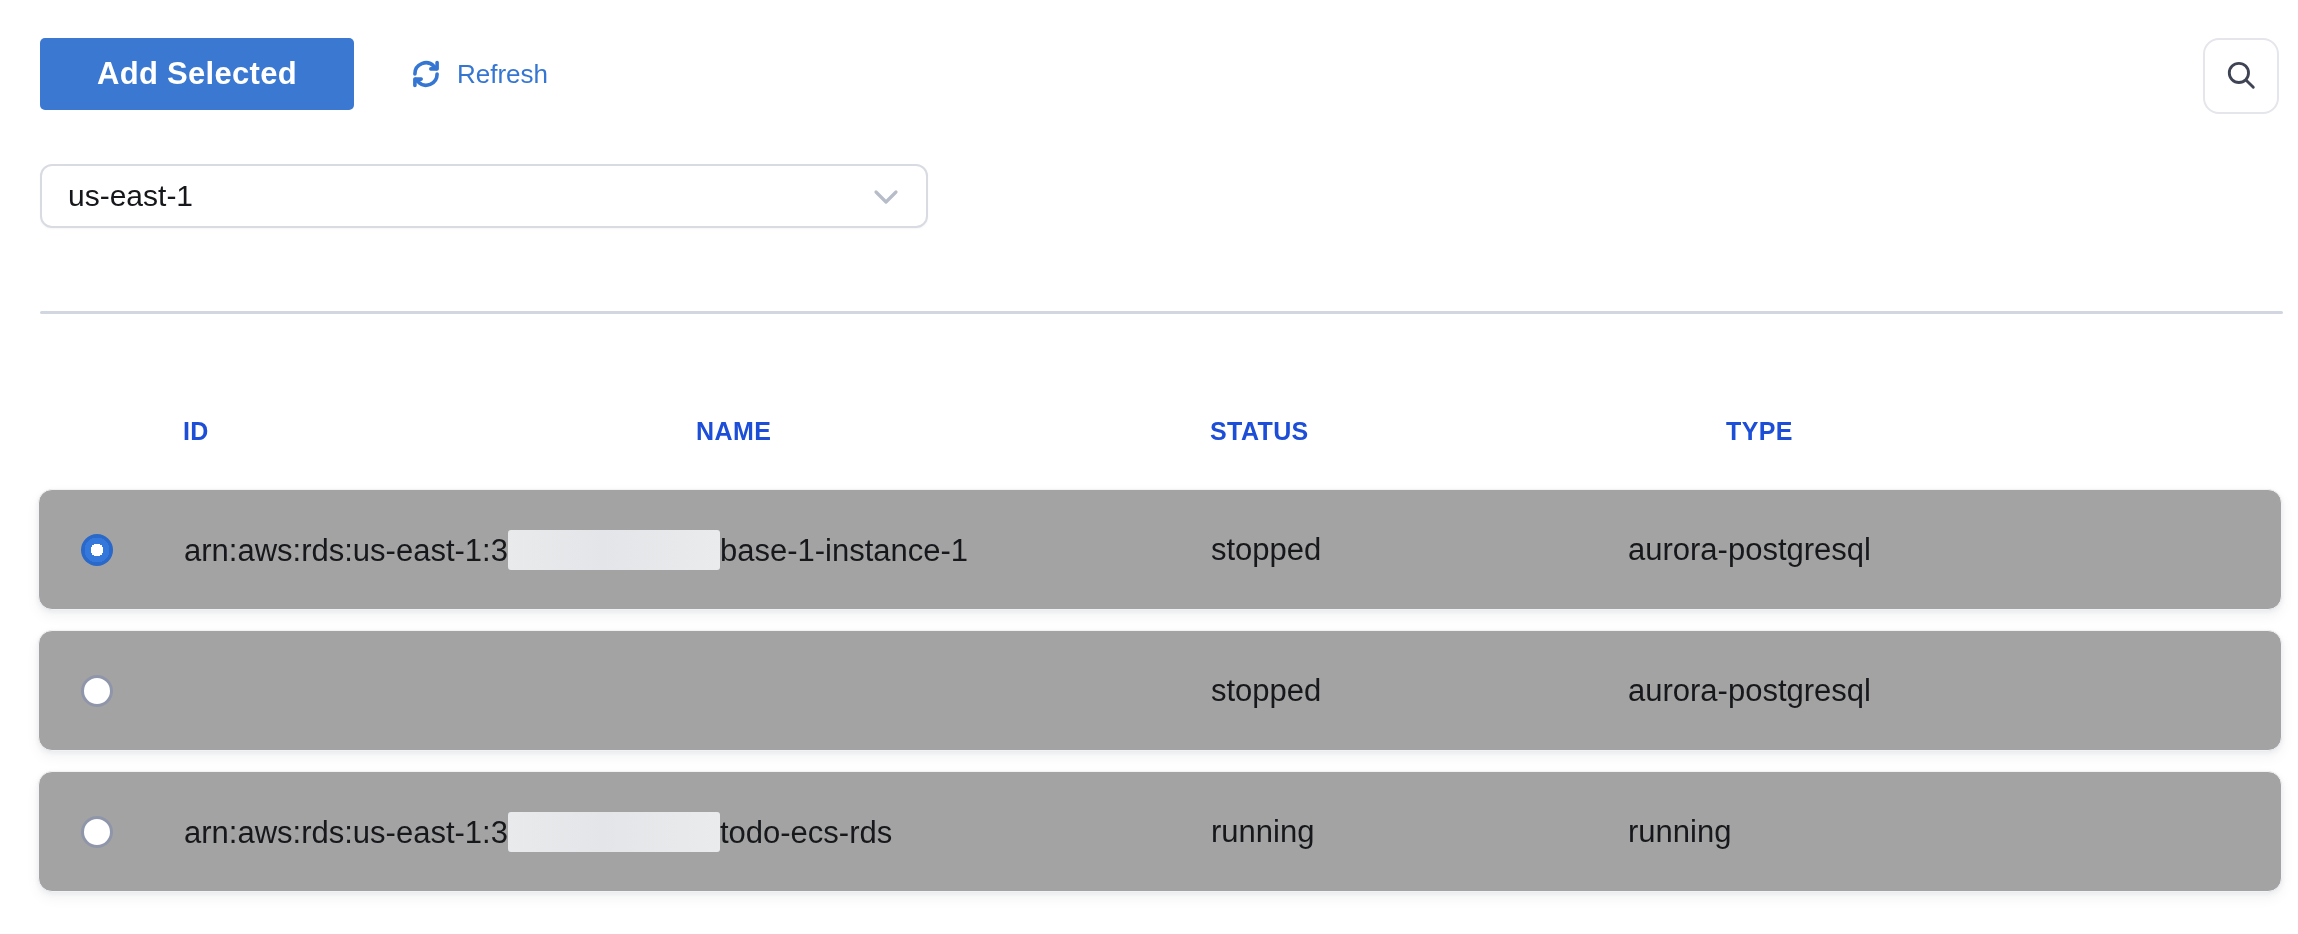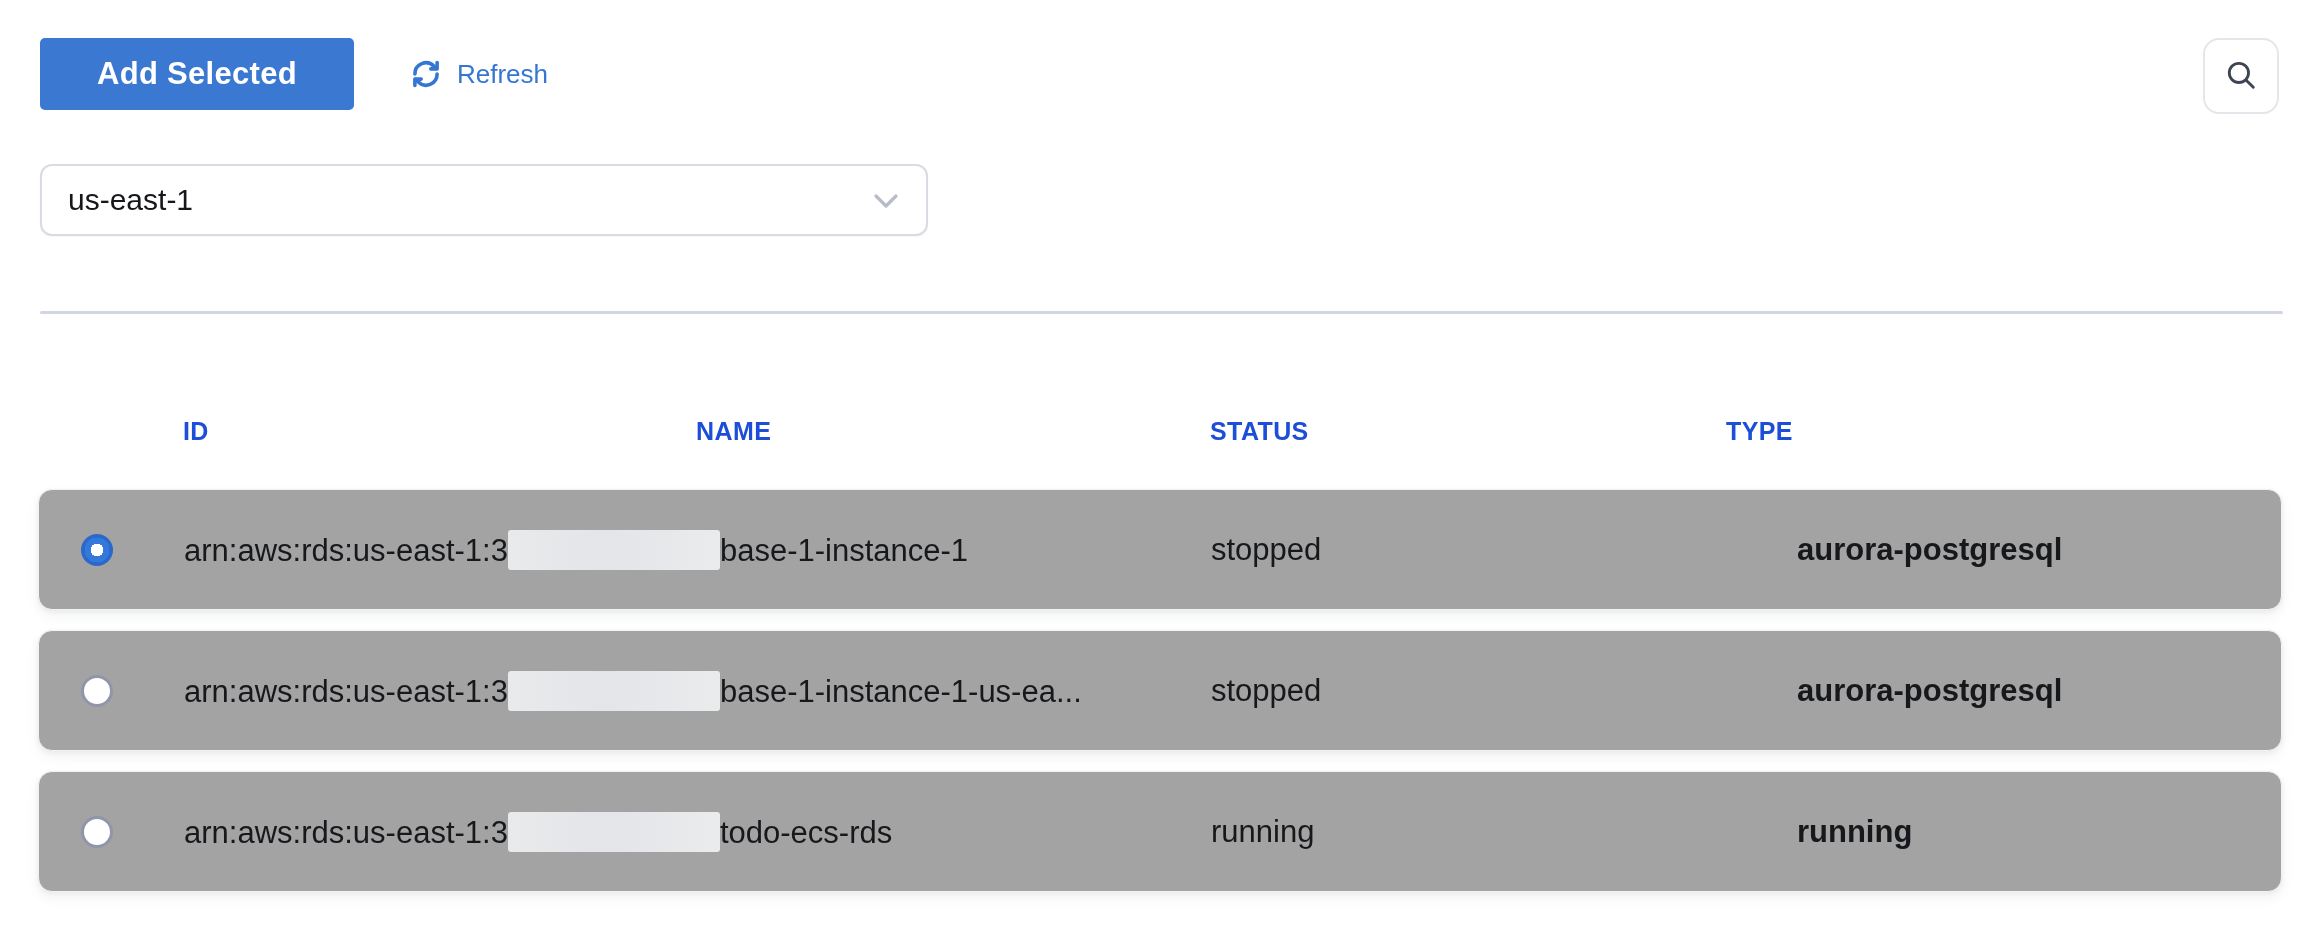--- a/index.html
+++ b/index.html
@@ -53,21 +53,21 @@
     display: flex;
     align-items: center;
     justify-content: center;
     cursor: pointer;
   }
 
   
   .region-select {
     position: absolute;
     left: 40px; top: 164px;
-    width: 888px; height: 72px;
+    width: 888px; height: 64px;
     background: #ffffff;
     border: 2px solid #d8dbe2;
     border-radius: 12px;
     box-shadow: 0 1px 2px rgba(16,24,40,0.04);
     display: flex;
     align-items: center;
     padding: 16px 26px;
     font-size: 30px;
     color: #15171a;
     cursor: pointer;
@@ -116,21 +116,21 @@
   .row-card > .cell {
     position: absolute;
     top: 50%;
     transform: translateY(-50%);
     font-size: 31px;
     color: #17181b;
     white-space: nowrap;
   }
   .cell-id     { left: 145px; max-width: 1045px; overflow: hidden; }
   .cell-status { left: 1172px; }
-  .cell-type   { left: 1758px; font-weight: bold; }
+  .cell-type   { left: 1589px; }
 
   
   .radio {
     position: absolute;
     left: 42px; top: 50%;
     transform: translateY(-50%);
     width: 32px; height: 32px;
     border-radius: 50%;
     background: #ffffff;
   }
@@ -198,21 +198,20 @@
 
   <div class="row-card row-1">
     <span class="radio" data-state="checked"></span>
     <span class="cell cell-id"><span>arn:aws:rds:us-east-1:3</span><span class="redacted"></span><span>base-1-instance-1</span></span>
     <span class="cell cell-status">stopped</span>
     <span class="cell cell-type">aurora-postgresql</span>
   </div>
 
   <div class="row-card row-2">
     <span class="radio" data-state="unchecked"></span>
-    <span class="cell cell-id"><span>arn:aws:rds:us-east-1:3</span><span class="redacted"></span><span>base-1-instance-1-us-ea...</span></span>
     <span class="cell cell-status">stopped</span>
     <span class="cell cell-type">aurora-postgresql</span>
   </div>
 
   <div class="row-card row-3">
     <span class="radio" data-state="unchecked"></span>
     <span class="cell cell-id"><span>arn:aws:rds:us-east-1:3</span><span class="redacted"></span><span>todo-ecs-rds</span></span>
     <span class="cell cell-status">running</span>
     <span class="cell cell-type">running</span>
   </div>

